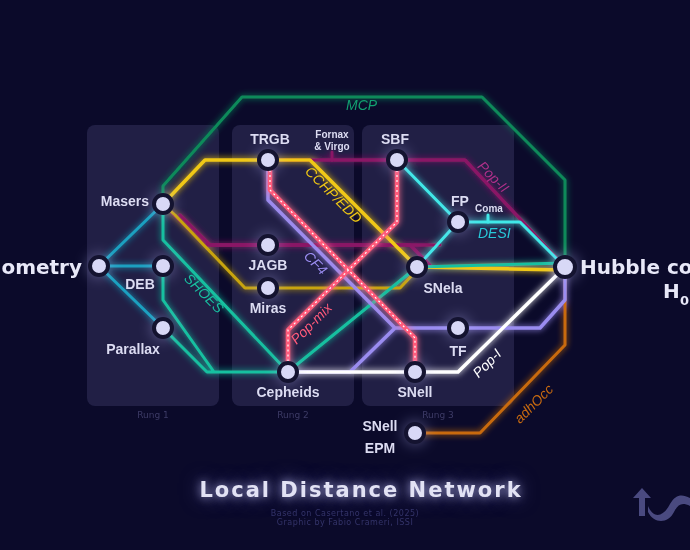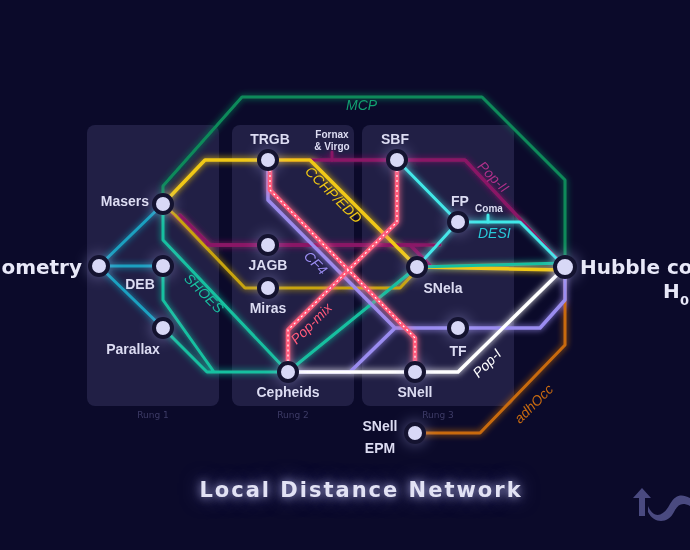--- a/index.html
+++ b/index.html
@@ -134,18 +134,20 @@
   <text class="station-label" x="458" y="356" text-anchor="middle">TF</text>
   <text class="station-label" x="415" y="397" text-anchor="middle">SNell</text>
   <text class="station-label" x="380" y="431" text-anchor="middle">SNell</text>
   <text class="station-label" x="380" y="453" text-anchor="middle">EPM</text>
   <text class="big-label" x="580" y="274">Hubble co</text>
   <text class="big-label" x="663" y="298">H</text>
   <text class="big-label" x="680" y="305" style="font-size:13px">0</text>
 </svg>
 
 <div class="title">Local Distance Network</div>
+<div class="credit" style="top:509px">Based on Casertano et al. (2025)</div>
+<div class="credit" style="top:518px">Graphic by Fabio Crameri, ISSI</div>
 
 <svg class="logo" viewBox="0 0 60 50">
   <path d="M12 16 L3 26 L9 26 L9 44 L15 44 L15 26 L21 26 Z" fill="#4a4a80"></path>
   <path d="M18 34 C24 48 34 44 40 32 C46 22 52 22 60 26 L60 34 C52 30 48 32 44 40 C38 52 24 52 18 40 Z" fill="#4a4a80"></path>
 </svg>
 </div>
 
 </body></html>

